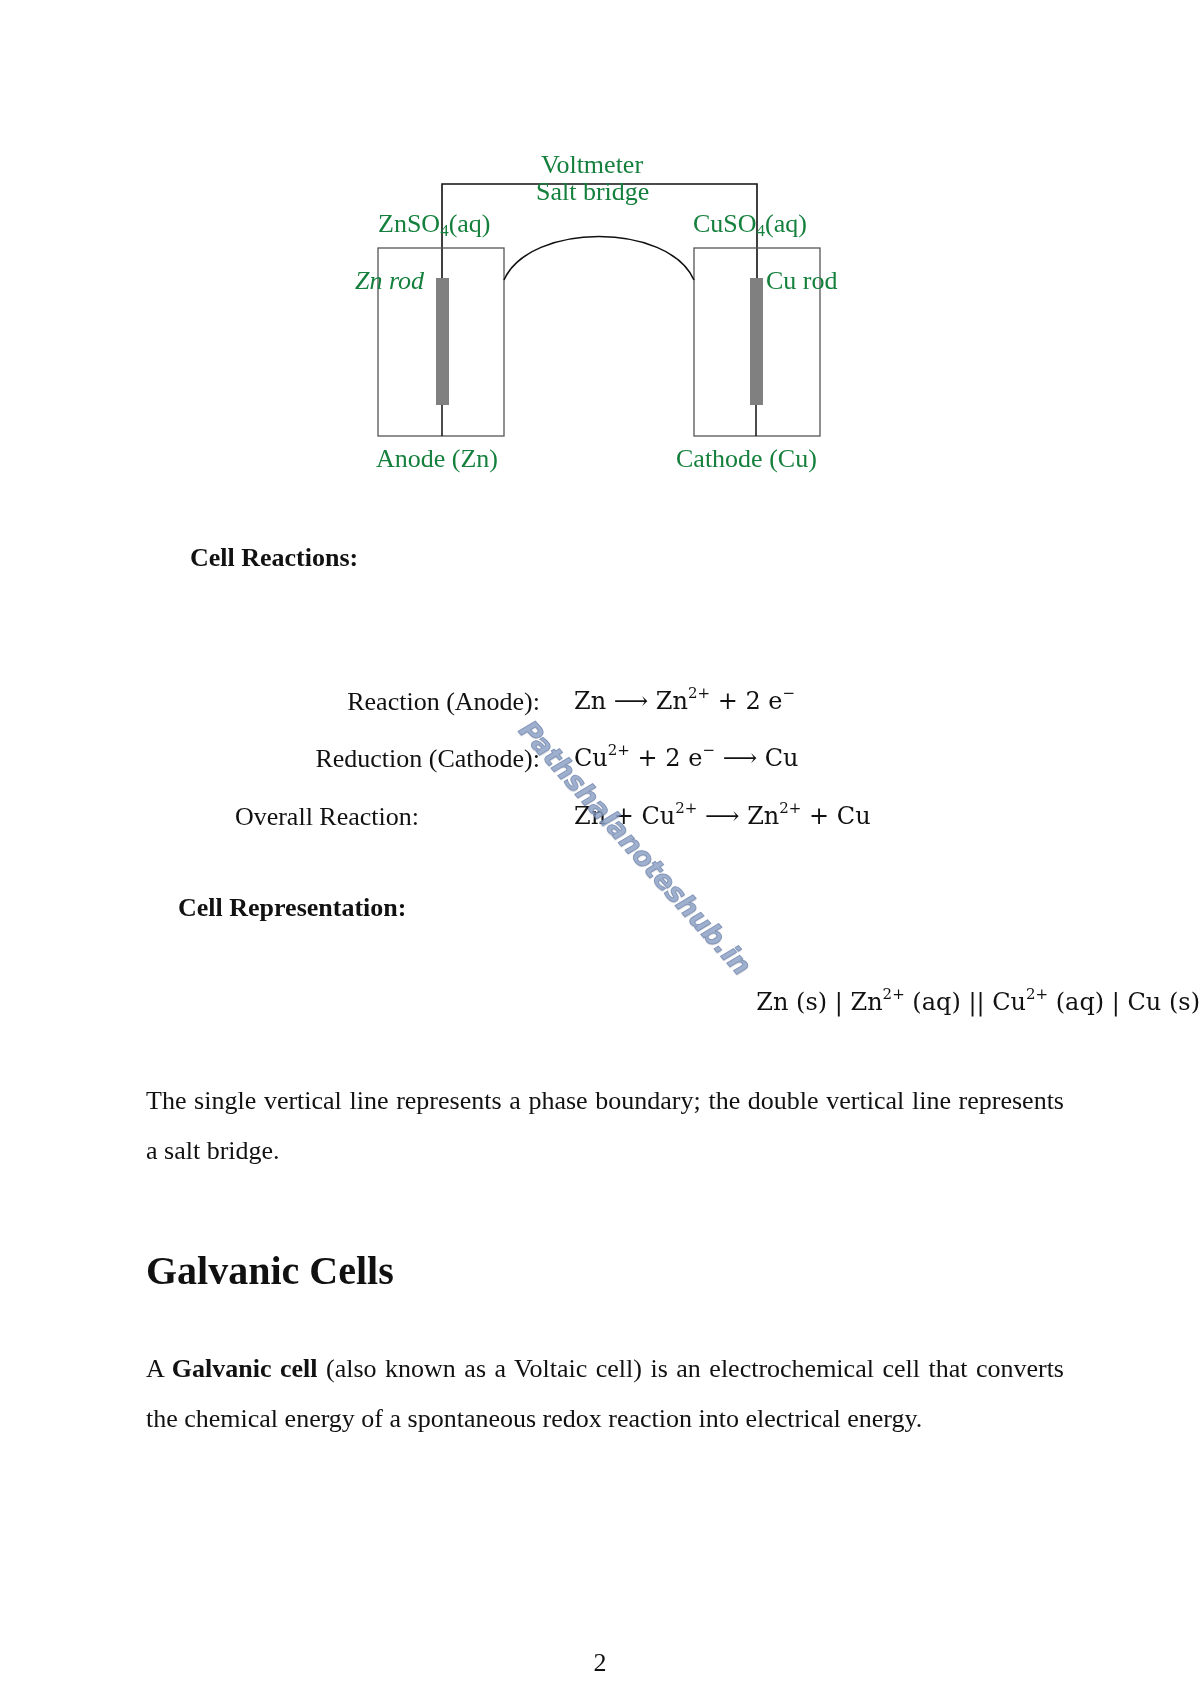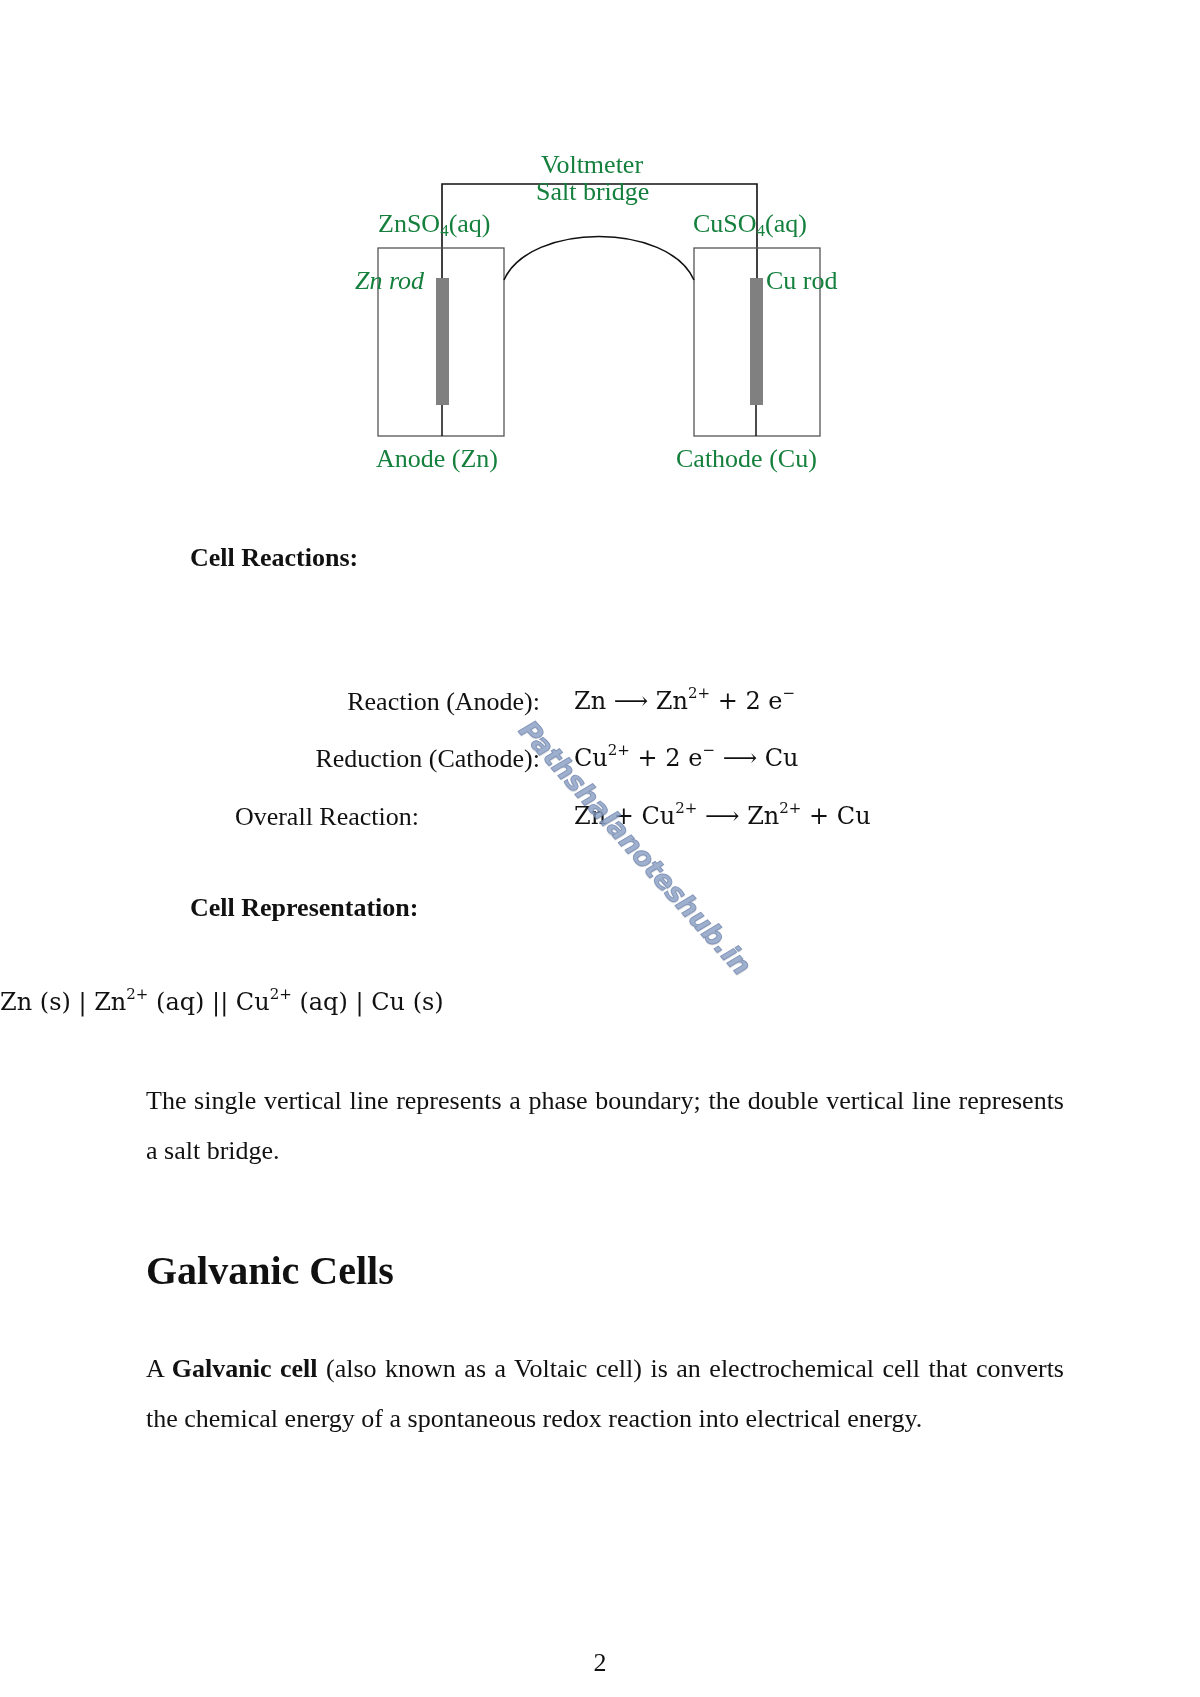--- a/index.html
+++ b/index.html
@@ -69,23 +69,23 @@
 <div class="eq-row" style="left:0; top:746px; width:1200px; height:30px;">
   <div class="eq-label" style="right:660px;">Reduction (Cathode):</div>
   <div class="eq-math" style="left:574px;"><span>Cu</span><sup>2+</sup> <span>+ 2 e</span><sup>−</sup> <span>⟶</span> <span>Cu</span></div>
 </div>
 
 <div class="eq-row" style="left:0; top:804px; width:1079px; height:30px;">
   <div class="eq-label" style="right:660px;">Overall Reaction:</div>
   <div class="eq-math" style="left:574px;"><span>Zn + Cu</span><sup>2+</sup> <span>⟶</span> <span>Zn</span><sup>2+</sup> <span>+ Cu</span></div>
 </div>
 
-<div class="abs section-label" style="left:190px; top:895px;">Cell Representation:</div>
+<div class="abs section-label" style="left:178px; top:895px;">Cell Representation:</div>
 
-<div class="abs math" style="left:0; width:1200px; text-align:left; top:990px; font-size:24px; line-height:1;"><span>Zn (s) | Zn</span><sup style="font-size:15px; vertical-align:11px; line-height:0;">2+</sup><span> (aq) || Cu</span><sup style="font-size:15px; vertical-align:11px; line-height:0;">2+</sup><span> (aq) | Cu (s)</span></div>
+<div class="abs math" style="left:0; width:1200px; text-align:right; top:990px; font-size:24px; line-height:1;"><span>Zn (s) | Zn</span><sup style="font-size:15px; vertical-align:11px; line-height:0;">2+</sup><span> (aq) || Cu</span><sup style="font-size:15px; vertical-align:11px; line-height:0;">2+</sup><span> (aq) | Cu (s)</span></div>
 
 <div class="para" style="top:1076px;">The single vertical line represents a phase boundary; the double vertical line represents a salt bridge.</div>
 
 <div class="heading" style="top:1243px;">Galvanic Cells</div>
 
 <div class="para" style="top:1344px;"><span>A </span><b>Galvanic cell</b><span> (also known as a Voltaic cell) is an electrochemical cell that converts the chemical energy of a spontaneous redox reaction into electrical energy.</span></div>
 
 <div class="watermark">Pathshalanoteshub.in</div>
 
 <div class="page-num" style="top:1650px;">2</div>

